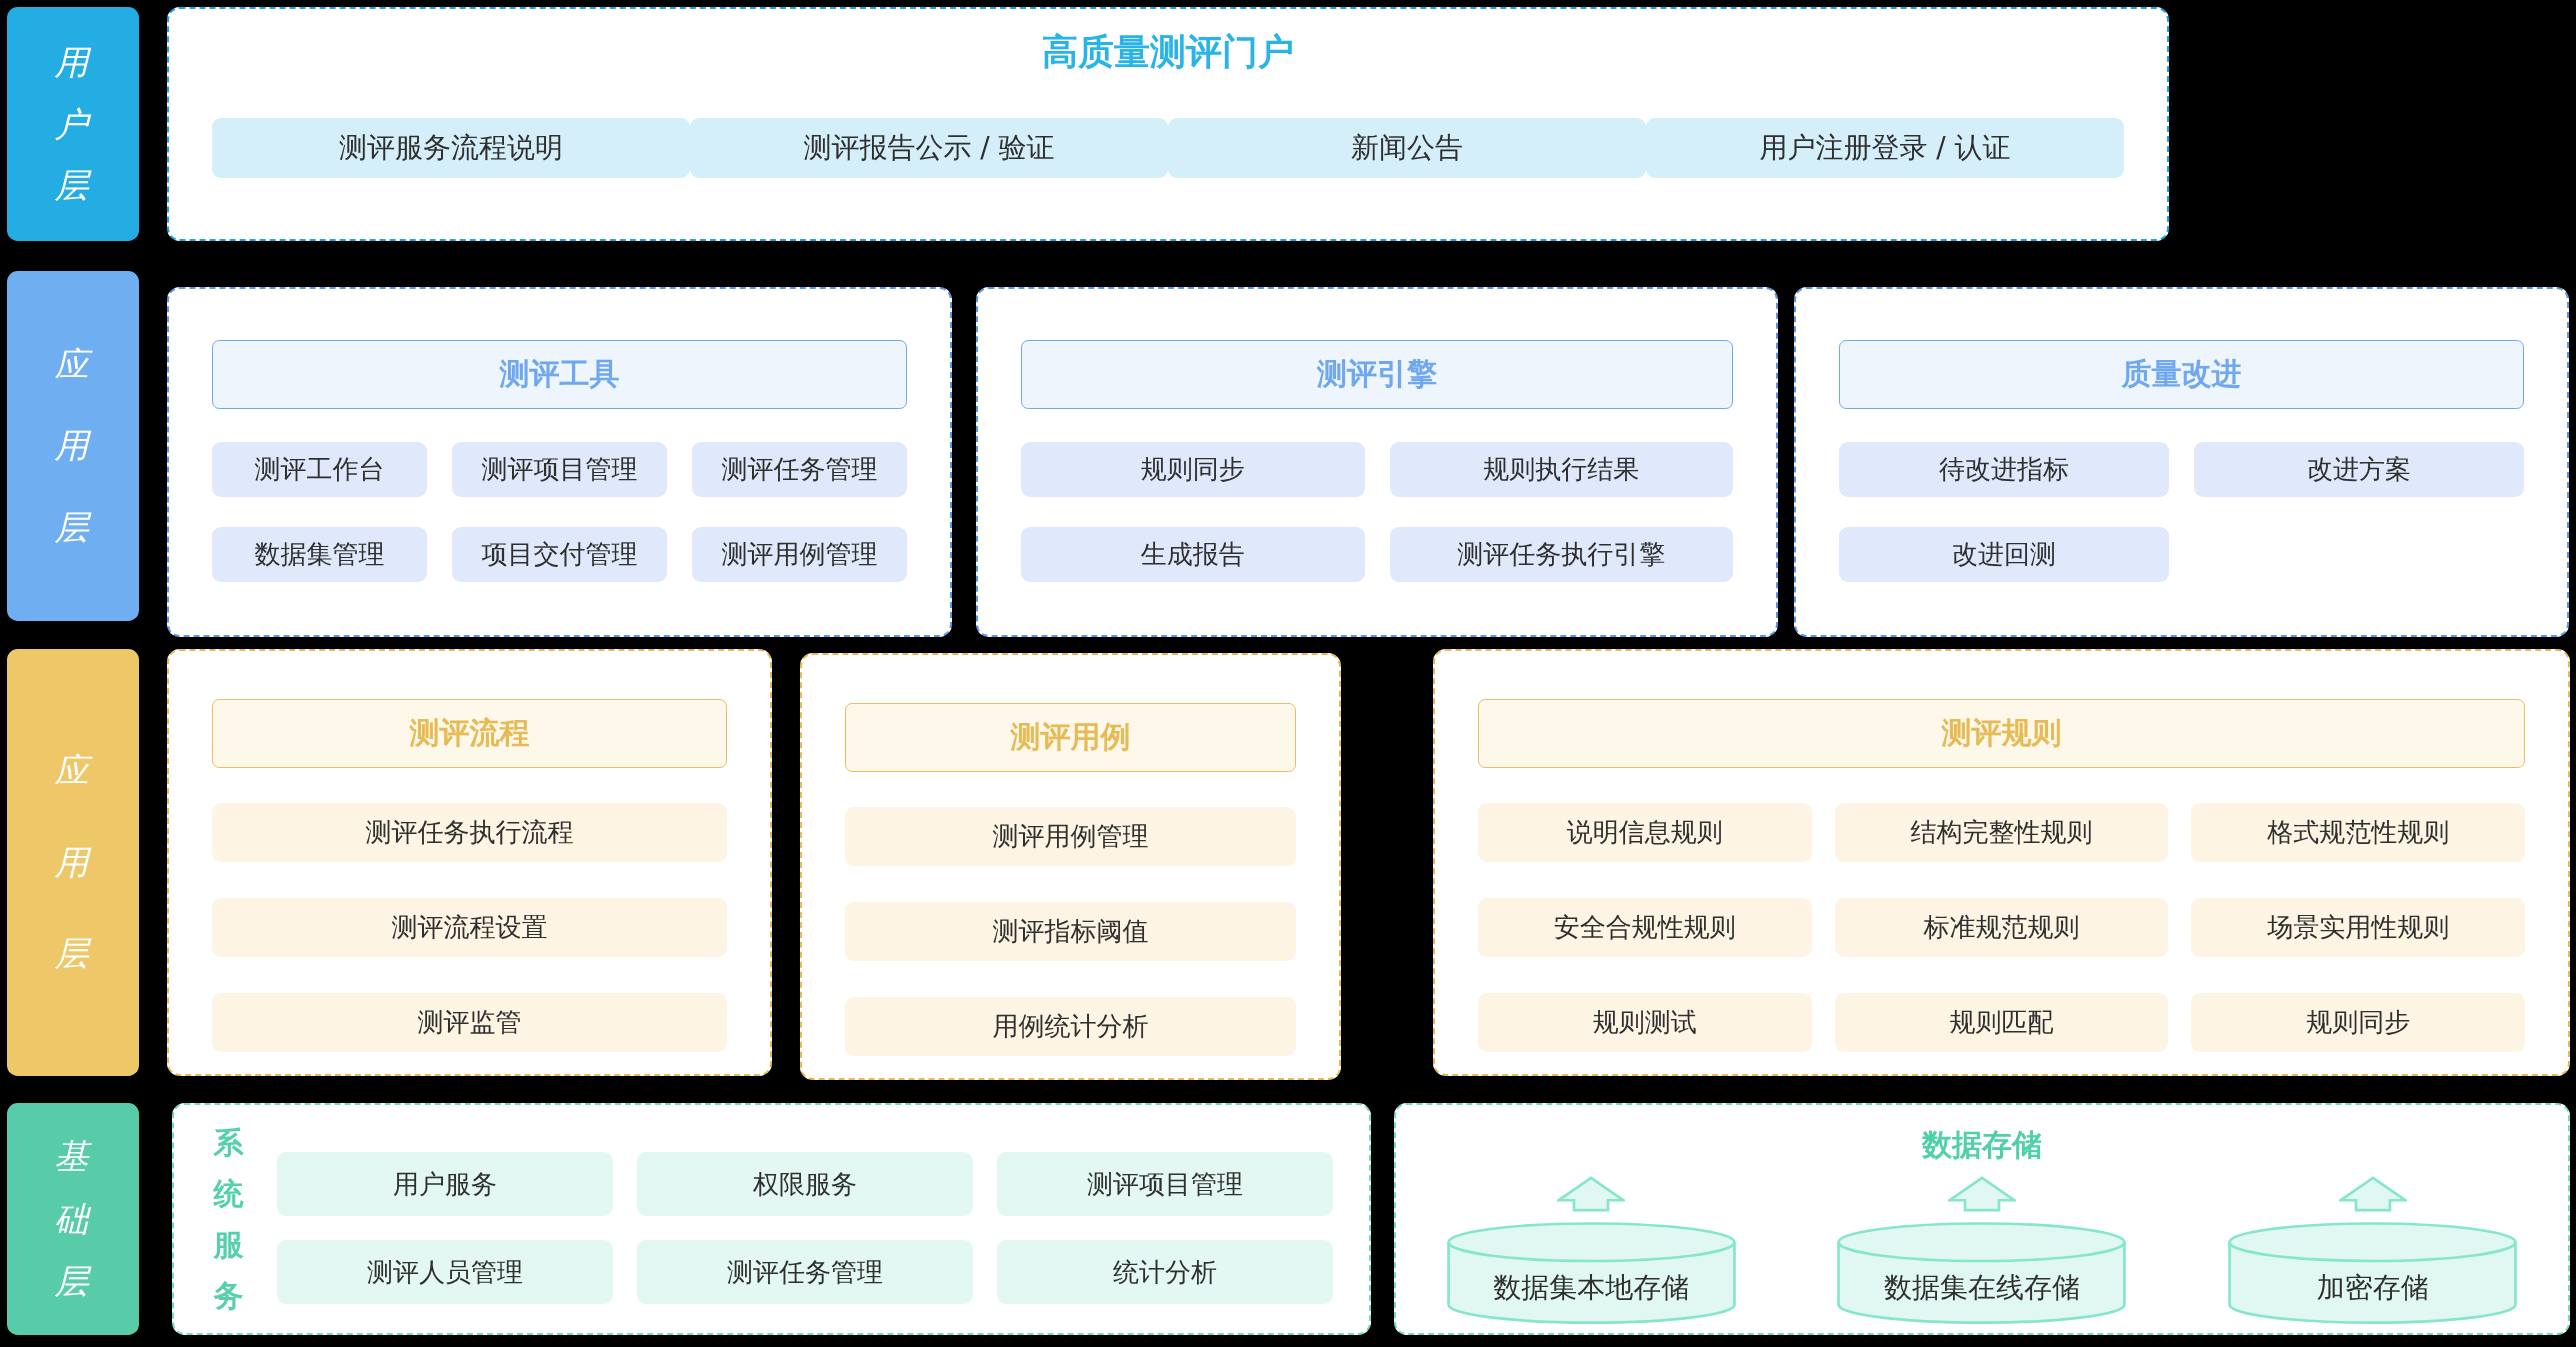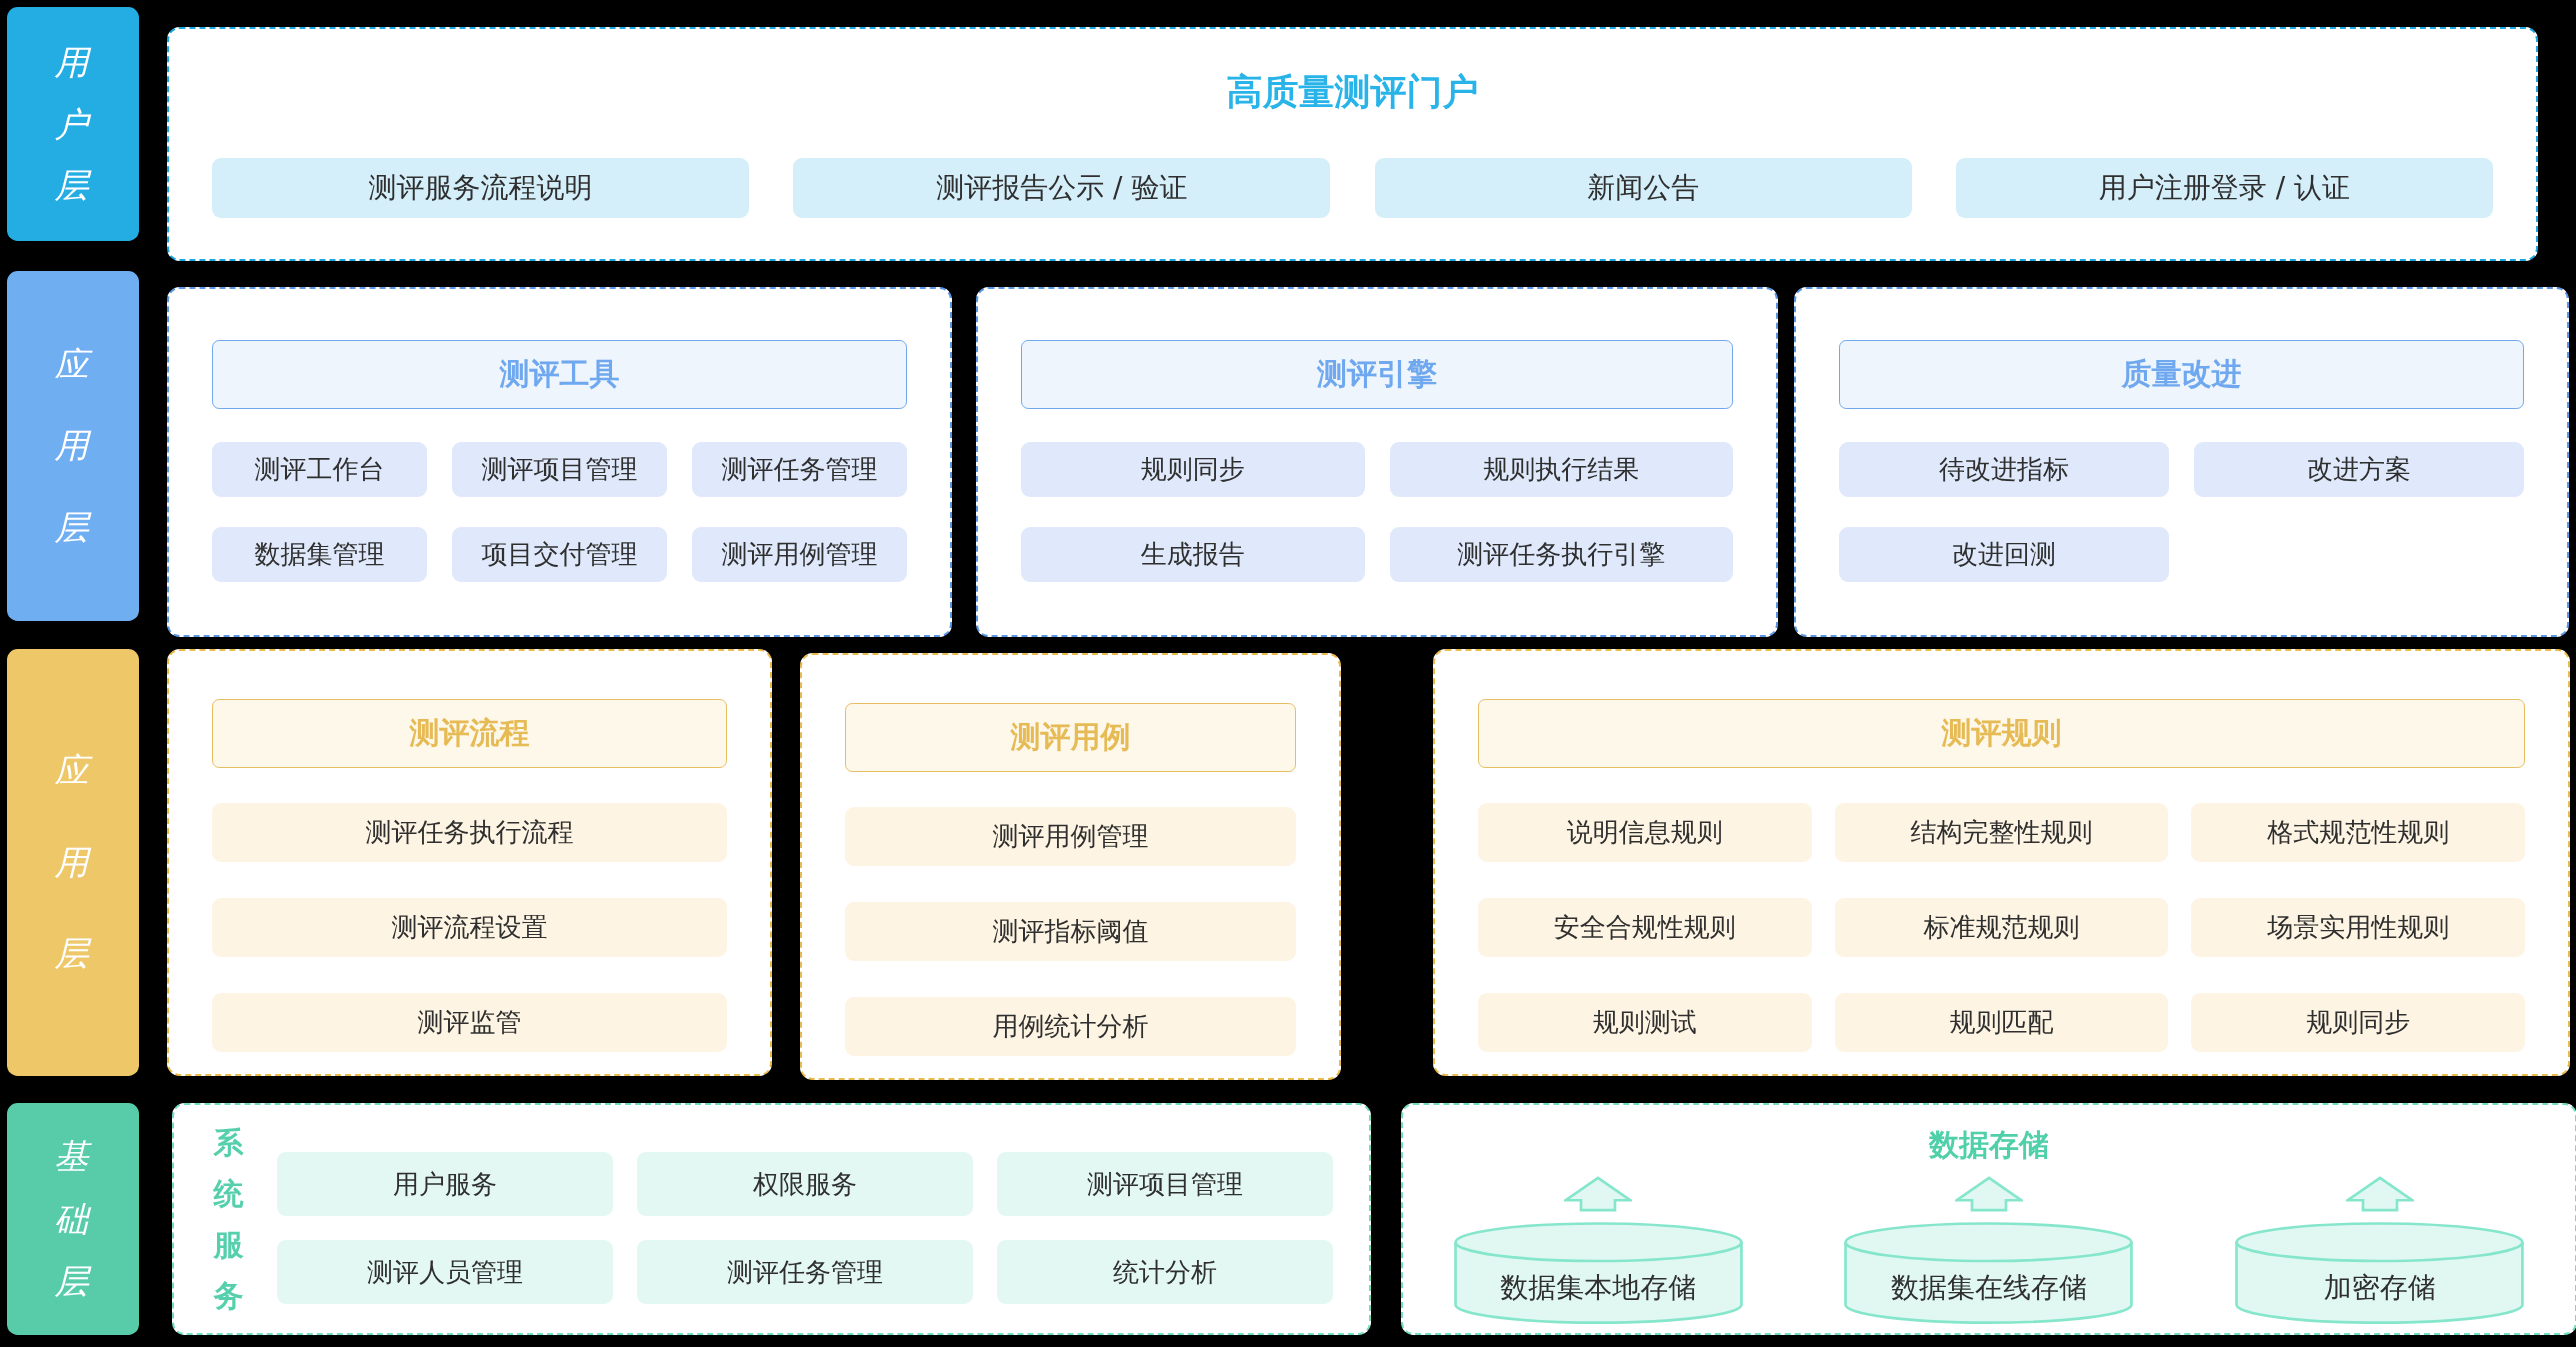--- a/index.html
+++ b/index.html
@@ -32,21 +32,21 @@
   .panel{
     position:absolute;background:#fff;border-radius:12.5px;
     box-sizing:border-box;
   }
   .panel.cyan  {border:2.7px dashed #1aa7e0;}
   .panel.blue  {border:2.7px dashed #5b97e3;margin-top:16px;}
   .panel.orange{border:2.7px dashed #e9ba4e;}
   .panel.green {border:2.7px dashed #74dcc0;}
 
   
-  .portal{left:167px;top:7.2px;width:2371px;height:234px;padding:39px 43px 0;margin-top:20px;}
+  .portal{left:167px;top:7.2px;width:2002px;height:234px;padding:19px 43px 0;}
   .portal-title{
     text-align:center;font-size:36px;font-weight:700;color:#29b4e9;
     height:47px;line-height:47px;
   }
   .portal-items{display:flex;justify-content:space-between;margin-top:43px;}
   .portal-item{
     width:537px;height:60px;border-radius:9px;background:#d5effa;
     display:flex;align-items:center;justify-content:center;
     font-size:28px;
   }
@@ -81,21 +81,21 @@
   
   .p-tools {left:167px; top:271px;width:785px;height:350px;}
   .p-engine{left:976px;top:271px;width:802px;height:350px;}
   .p-improve{left:1794px;top:271px;width:775px;height:350px;}
   
   .p-flow {left:167px; top:649px;width:605px; height:427px;}
   .p-case {left:800px; top:653px;width:541px; height:427px;}
   .p-rules{left:1433px;top:649px;width:1137px;height:427px;}
   
   .p-sys  {left:172px; top:1103px;width:1199px;height:232px;}
-  .p-store{left:1394px;top:1103px;width:1176px;height:232px;margin-left:7px;}
+  .p-store{left:1394px;top:1103px;width:1176px;height:232px;}
 
   
   .sys-label{
     position:absolute;left:38px;top:50%;transform:translateY(-50%);
     color:#56d0ac;font-size:30px;font-weight:600;
     width:1.1em;text-align:center;word-break:break-all;line-height:1.7;
   }
   .sys-grid{
     margin:47px 36px 0 103px;
     display:grid;grid-template-columns:repeat(3,1fr);

